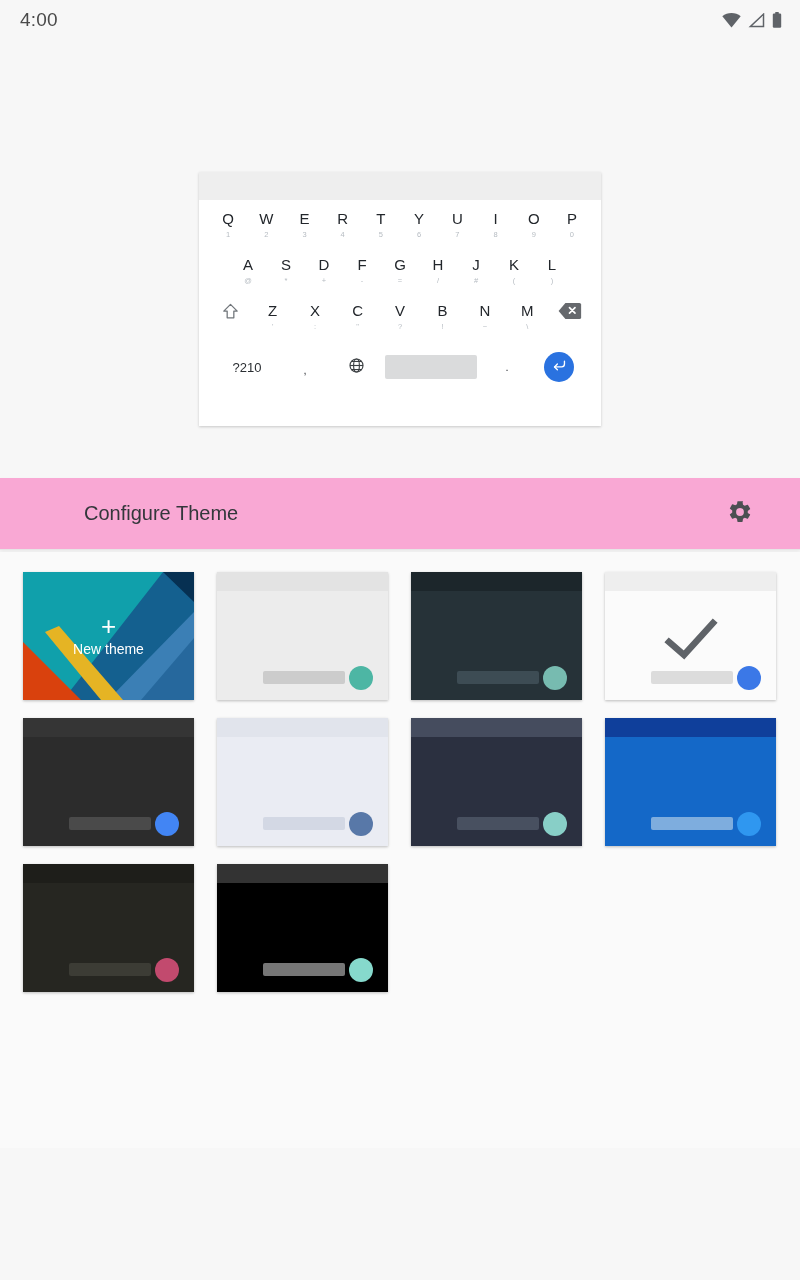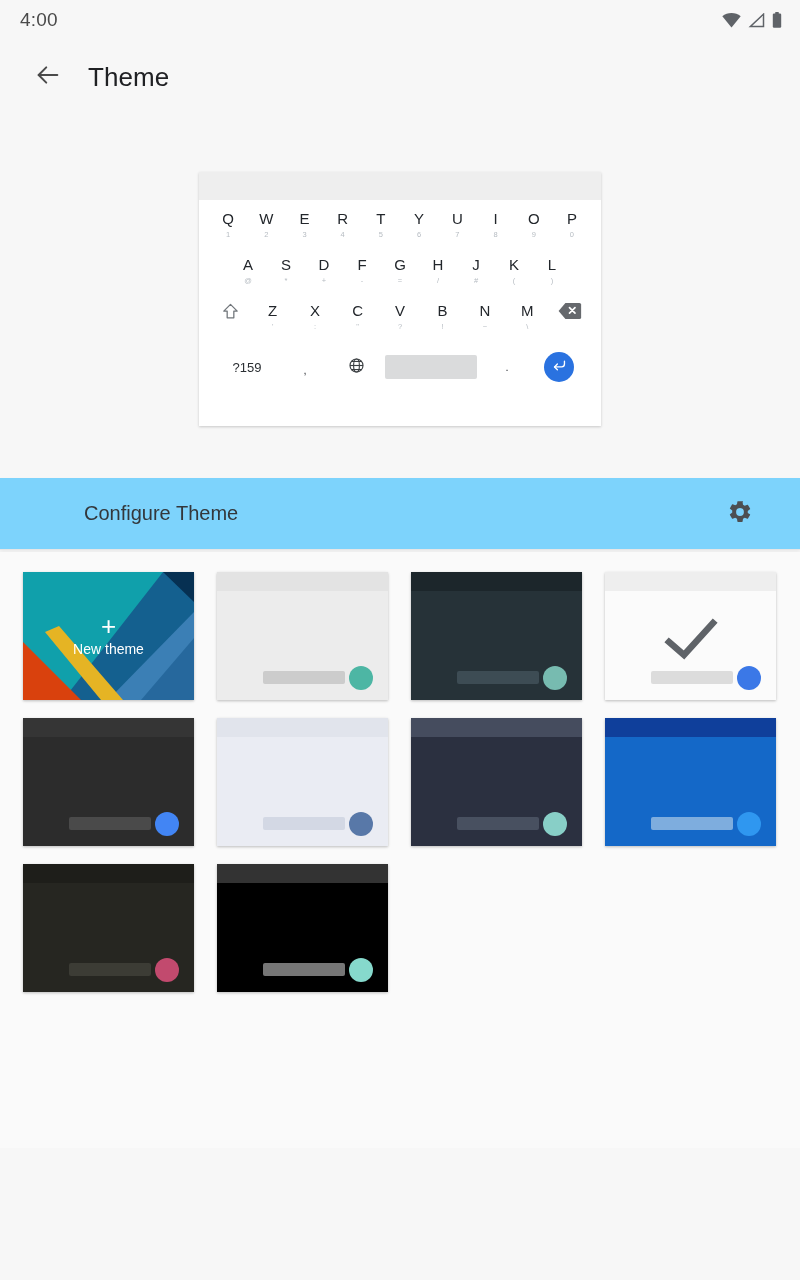--- a/index.html
+++ b/index.html
@@ -76,21 +76,21 @@
   .kb-enter .circ {
     width:30px; height:30px; border-radius:50%;
     display:flex; align-items:center; justify-content:center;
   }
 
   
   .configure-row {
     position:absolute; top:478px; left:0; width:800px; height:72px;
     display:flex; align-items:center; justify-content:space-between;
     padding:0 38px 0 84px;
-    background:#7dd3fc;
+    background:#f9a8d4;
     border-bottom:1px solid #e6e6e6;
     box-shadow:0 2px 4px rgba(0,0,0,.055);
     cursor:pointer;
   }
   .configure-label { font-size:20px; color:#33373b; }
   .gear-btn { width:44px; height:44px; display:flex; align-items:center; justify-content:center; cursor:pointer; }
 
   
   .grid-area {
     position:absolute; top:552px; left:0; width:800px; height:728px;
@@ -155,31 +155,20 @@
       </span>
       <span>
         <svg width="10" height="16" viewBox="0 0 10 16">
           <rect x="3.2" y="0" width="3.6" height="2" rx="0.6" fill="#5f6368"></rect>
           <rect x="0.8" y="1.6" width="8.4" height="14.2" rx="1.2" fill="#5f6368"></rect>
         </svg>
       </span>
     </div>
   </div>
 
-  <div class="appbar">
-    <div class="back-btn">
-      <span>
-        <svg width="28" height="28" viewBox="0 0 24 24" fill="none" stroke="#4a4a4a" stroke-width="1.7" stroke-linecap="round" stroke-linejoin="round">
-          <line x1="20" y1="12" x2="4" y2="12"></line>
-            <polyline points="10.5,5.5 4,12 10.5,18.5"></polyline>
-        </svg>
-      </span>
-    </div>
-    <div class="page-title">Theme</div>
-  </div>
 
   <div class="kb-preview">
     <div class="kb-suggest"></div>
     <div class="kb-body">
 
       <div class="kb-row">
         <div class="kb-key">
             <span class="kb-main">Q</span>
             <span class="kb-sub">1</span>
           </div>
@@ -300,21 +289,21 @@
           <span>
             <svg width="24" height="18" viewBox="0 0 24 18">
               <path d="M7.4 1h14.1a1.6 1.6 0 0 1 1.6 1.6v12.8a1.6 1.6 0 0 1-1.6 1.6H7.4L0.6 9z" fill="#66696d"></path>
               <path d="M11.5 5.6 17 11.2M17 5.6 11.5 11.2" stroke="#ffffff" stroke-width="1.7" stroke-linecap="round"></path>
             </svg>
           </span>
         </div>
       </div>
 
       <div class="kb-row-4">
-        <div class="kb-sym">?159</div>
+        <div class="kb-sym">?210</div>
         <div class="kb-comma">,</div>
         <div class="kb-globe">
           <span>
             <svg width="17" height="17" viewBox="0 0 24 24" fill="none" stroke="#3c4043" stroke-width="1.6">
               <circle cx="12" cy="12" r="9.2"></circle>
               <ellipse cx="12" cy="12" rx="4.1" ry="9.2"></ellipse>
               <line x1="2.8" y1="12" x2="21.2" y2="12"></line>
               <line x1="4.6" y1="6.3" x2="19.4" y2="6.3"></line>
               <line x1="4.6" y1="17.7" x2="19.4" y2="17.7"></line>
             </svg>

